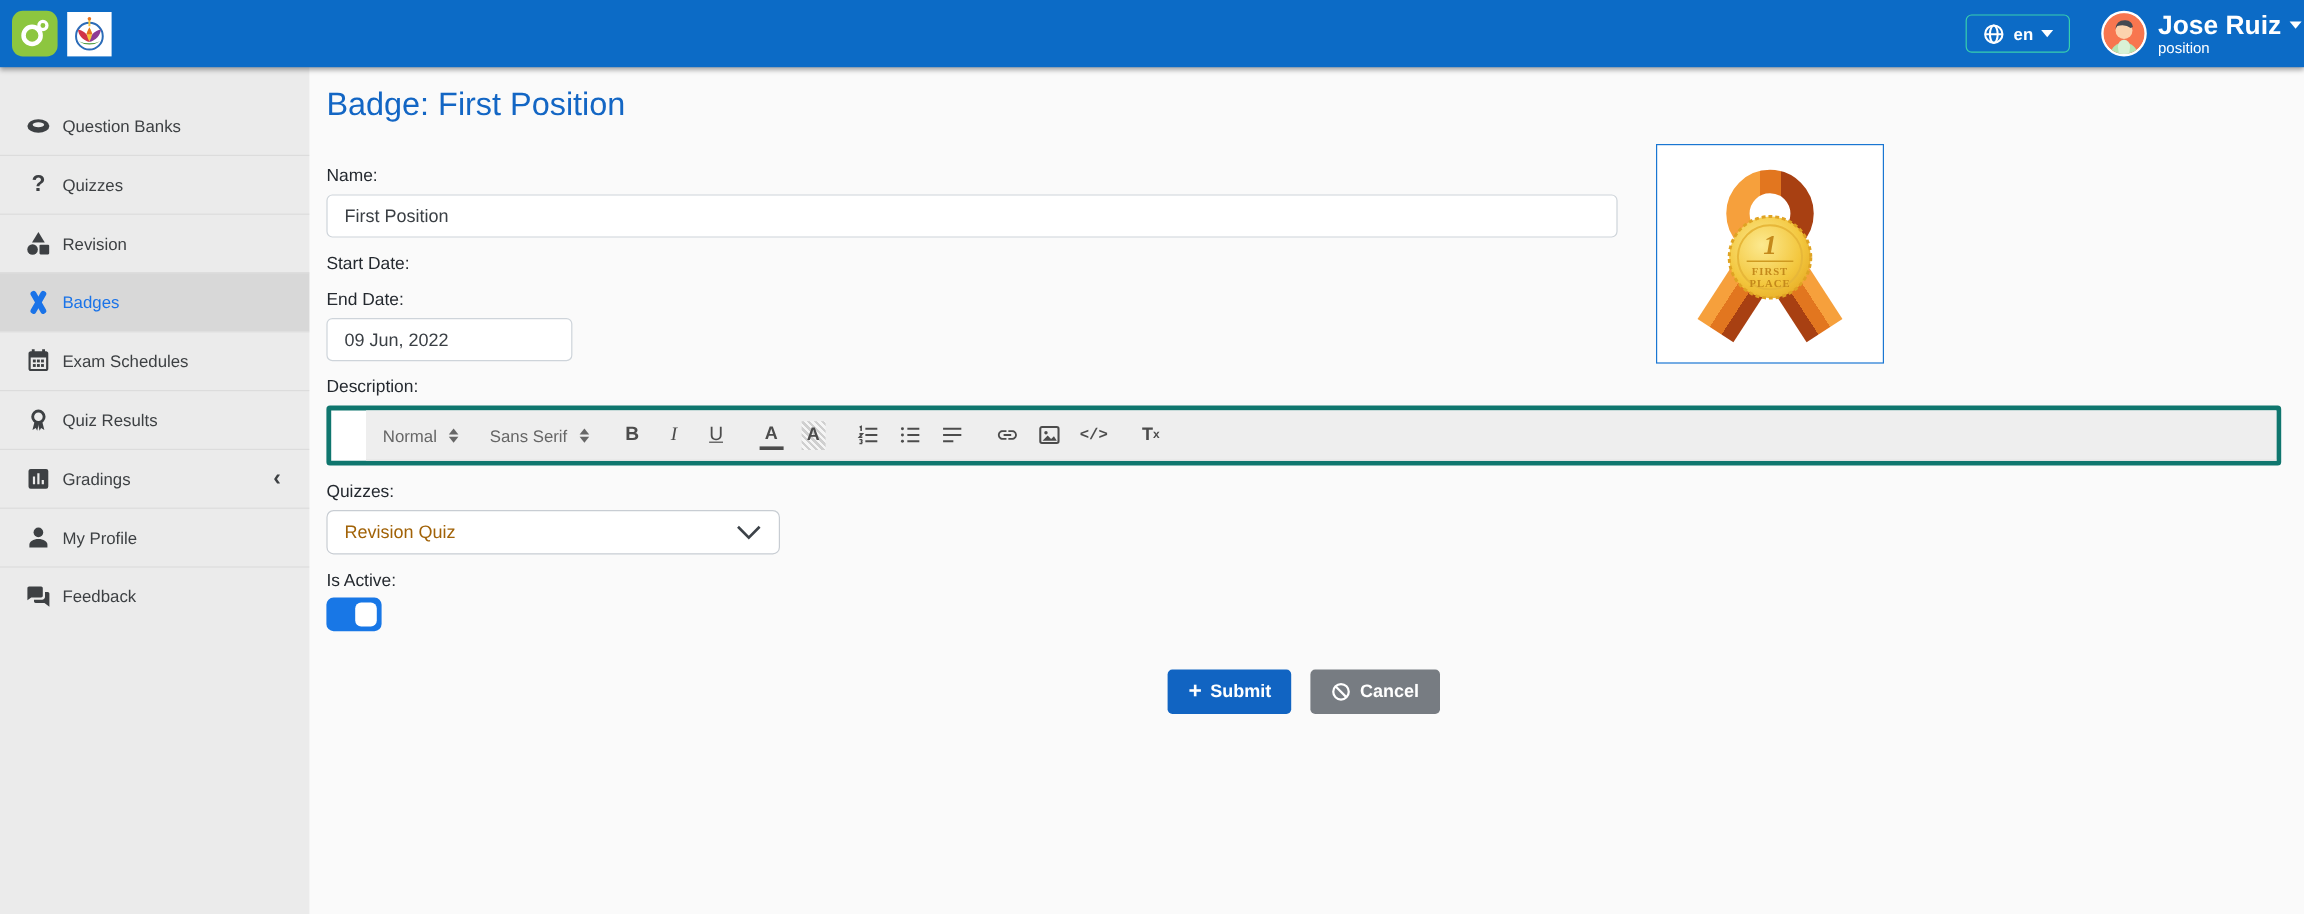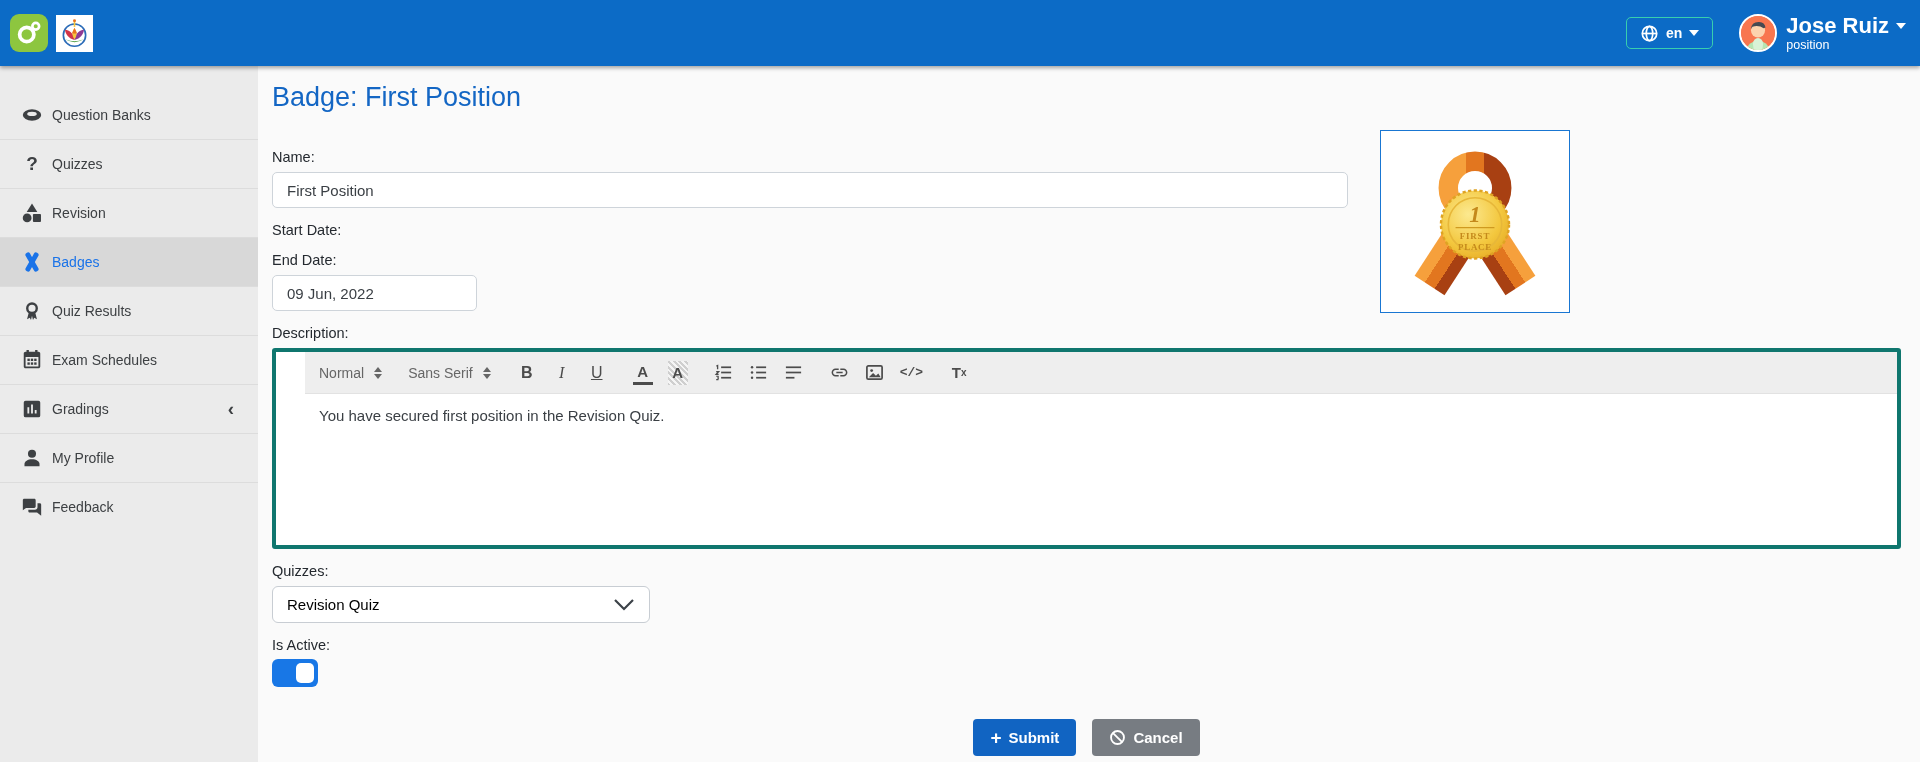--- a/index.html
+++ b/index.html
@@ -1,21 +1,21 @@
 <!DOCTYPE html>
 <html style="--topbar_blue: #0c6bc6; --title_blue: #1366c4; --active_link: #1a73e8; --sidebar_bg: #ebebeb; --sidebar_active_bg: #d8d8d8; --content_bg: #fafafa; --submit_bg: #1164c2; --cancel_bg: #777c82; --toggle_on: #1877e6; --lang_border: #38cfae; --badge_border: #1976d2; --logo_green: #8dc63f; --input_border: #ced4da;"><head>
 <meta charset="utf-8">
 <style>
   * { margin:0; padding:0; box-sizing:border-box; }
   html,body { width:1920px; height:762px; overflow:hidden; }
   body { font-family:"Liberation Sans", sans-serif; background:var(--content_bg,#fafafa); }
 
   
-  .topbar { height:66px; background:var(--topbar_blue,#0c6bc6); display:flex; align-items:center;
-            padding:0 14px 0 10px; box-shadow:0 2px 4px rgba(0,0,0,.35); position:relative; z-index:5; }
+  .topbar { height:56px; background:var(--topbar_blue,#0c6bc6); display:flex; align-items:center;
+            padding:0 2px 0 10px; box-shadow:0 2px 4px rgba(0,0,0,.35); position:relative; z-index:5; }
   .logo1 { width:38px; height:38px; border-radius:9px; background:var(--logo_green,#8dc63f);
            display:flex; align-items:center; justify-content:center; }
   .logo2 { width:37px; height:37px; background:#fff; margin-left:8px;
            display:flex; align-items:center; justify-content:center; }
   .topbar-spacer { flex:1; }
   .lang-btn { display:flex; align-items:center; gap:7px; border:1px solid var(--lang_border,#38cfae);
               border-radius:5px; padding:6px 13px; height:32px; cursor:pointer; }
   .lang-btn .lang-label { color:#fff; font-size:14px; font-weight:bold; }
   .caret-down { width:0; height:0; border-left:5px solid transparent; border-right:5px solid transparent;
                 border-top:6px solid #fff; display:inline-block; }
@@ -72,21 +72,21 @@
   .g-bgA { font-size:15px; font-weight:bold; padding:0 2px; line-height:17px;
            background:repeating-linear-gradient(45deg,#cfcfcf 0 2px,#f5f5f5 2px 4px); }
   .g-code { font-family:"Liberation Mono",monospace; font-size:13px; font-weight:bold; }
   .g-clean { font-size:15px; font-weight:bold; }
   .g-clean sub { font-size:10px; }
   .ql-body { height:151px; padding:13px 14px; font-size:15px; color:#3a3f44; }
 
   
   .sel { width:378px; height:37px; background:#fff; border:1px solid #c8cdd3; border-radius:6px;
          display:flex; align-items:center; padding:0 14px; cursor:pointer; }
-  .sel .sel-value { font-size:15px; color:#000000; }
+  .sel .sel-value { font-size:15px; color:#a16207; }
   .sel svg { margin-left:auto; }
   .toggle { width:46px; height:28px; border-radius:6px; background:var(--toggle_on,#1877e6);
             position:relative; cursor:pointer; margin-top:-1px; }
   .toggle .knob { position:absolute; right:4px; top:4px; width:18px; height:20px; border-radius:5px; background:#fff; }
 
   
   .btn-row { display:flex; justify-content:center; gap:16px; margin-top:32px; }
   .btn { height:37px; border:none; border-radius:4px; color:#fff; font-size:15px; font-weight:bold;
          display:flex; align-items:center; gap:7px; padding:0 17px; cursor:pointer;
          font-family:"Liberation Sans",sans-serif; }
@@ -195,41 +195,41 @@
               <rect x="9.3" y="0.5" width="5.4" height="23" rx="2.5"></rect>
             </g>
         </svg>
       </span>
       <span class="s-label">Badges</span>
     </div>
 
     <div class="side-item">
       <span class="s-icon">
         <svg width="22" height="22" viewBox="0 0 24 24">
-          <circle cx="12" cy="9" r="5.2" fill="none" stroke="#3d4043" stroke-width="2.6"></circle>
-          <path d="M8.6 13.2 L6.6 21 L9.6 19.3 L10.9 21.8 L12.6 14.6 Z"></path>
-          <path d="M15.4 13.2 L17.4 21 L14.4 19.3 L13.1 21.8 L11.4 14.6 Z"></path>
-        </svg>
-      </span>
-      <span class="s-label">Quiz Results</span>
-    </div>
-
-    <div class="side-item">
-      <span class="s-icon">
-        <svg width="22" height="22" viewBox="0 0 24 24">
           <path d="M19 3h-1V1.2h-2.6V3H8.6V1.2H6V3H5C3.9 3 3 3.9 3 5v14c0 1.1.9 2 2 2h14c1.1 0 2-.9 2-2V5c0-1.1-.9-2-2-2zm0 16H5V8.6h14V19z"></path>
           <rect x="7" y="10.5" width="2.6" height="2.6"></rect>
             <rect x="10.7" y="10.5" width="2.6" height="2.6"></rect>
             <rect x="14.4" y="10.5" width="2.6" height="2.6"></rect>
           <rect x="7" y="14.6" width="2.6" height="2.6"></rect>
             <rect x="10.7" y="14.6" width="2.6" height="2.6"></rect>
             <rect x="14.4" y="14.6" width="2.6" height="2.6"></rect>
         </svg>
       </span>
       <span class="s-label">Exam Schedules</span>
+    </div>
+
+    <div class="side-item">
+      <span class="s-icon">
+        <svg width="22" height="22" viewBox="0 0 24 24">
+          <circle cx="12" cy="9" r="5.2" fill="none" stroke="#3d4043" stroke-width="2.6"></circle>
+          <path d="M8.6 13.2 L6.6 21 L9.6 19.3 L10.9 21.8 L12.6 14.6 Z"></path>
+          <path d="M15.4 13.2 L17.4 21 L14.4 19.3 L13.1 21.8 L11.4 14.6 Z"></path>
+        </svg>
+      </span>
+      <span class="s-label">Quiz Results</span>
     </div>
 
     <div class="side-item">
       <span class="s-icon">
         <svg width="22" height="22" viewBox="0 0 24 24">
           <path d="M19 3H5a2 2 0 0 0-2 2v14a2 2 0 0 0 2 2h14a2 2 0 0 0 2-2V5a2 2 0 0 0-2-2zM9 17H7v-7h2v7zm4 0h-2V7h2v10zm4 0h-2v-4h2v4z"></path>
         </svg>
       </span>
       <span class="s-label">Gradings</span>
       <span class="side-chevron">‹</span>
@@ -343,21 +343,20 @@
           <span class="ql-btn g-code">&lt;/&gt;</span>
         </div>
 
         <div class="ql-group">
           <span class="ql-btn g-clean">
               <span>T</span>
               <sub>x</sub>
             </span>
         </div>
       </div>
-      <div class="ql-body">You have secured first position in the Revision Quiz.</div>
     </div>
 
     <div class="f-label">Quizzes:</div>
     <div class="sel">
       <span class="sel-value">Revision Quiz</span>
       <svg width="22" height="14" viewBox="0 0 22 14">
         <path d="M2 2 L11 11 L20 2" fill="none" stroke="#3c4248" stroke-width="2.2"></path>
       </svg>
     </div>
 

